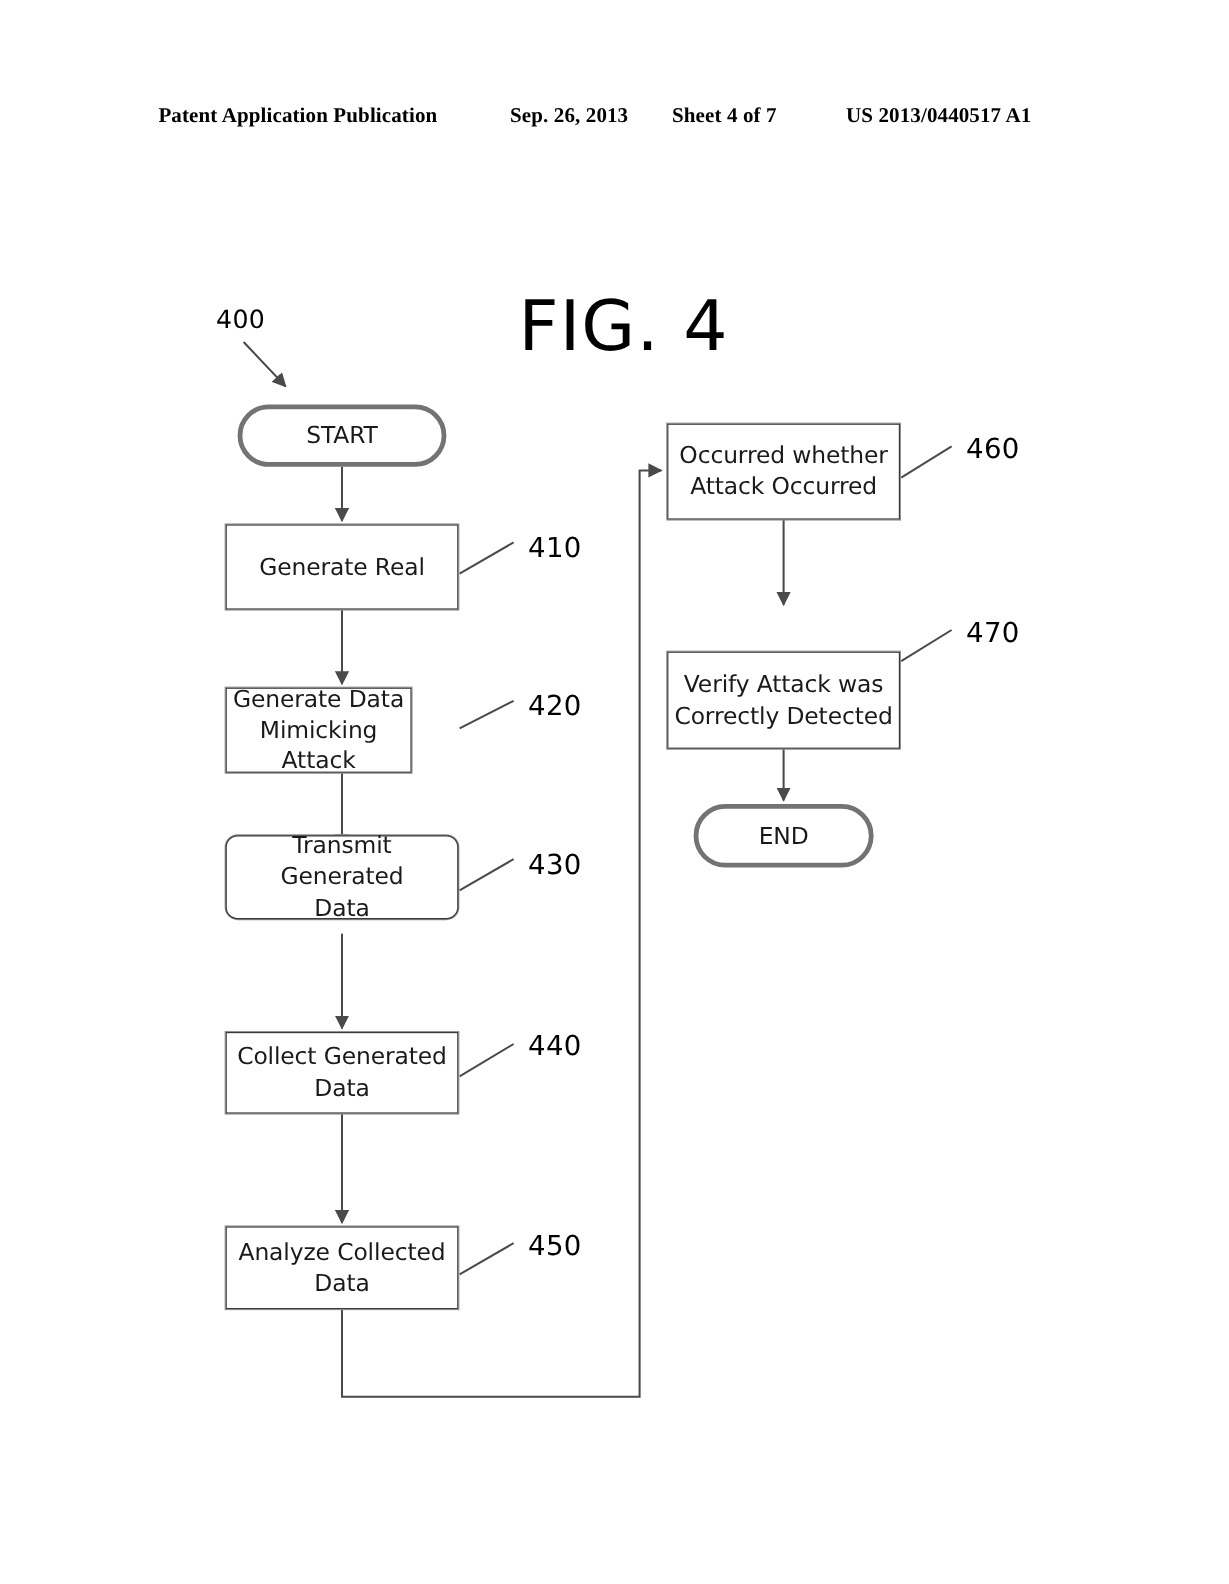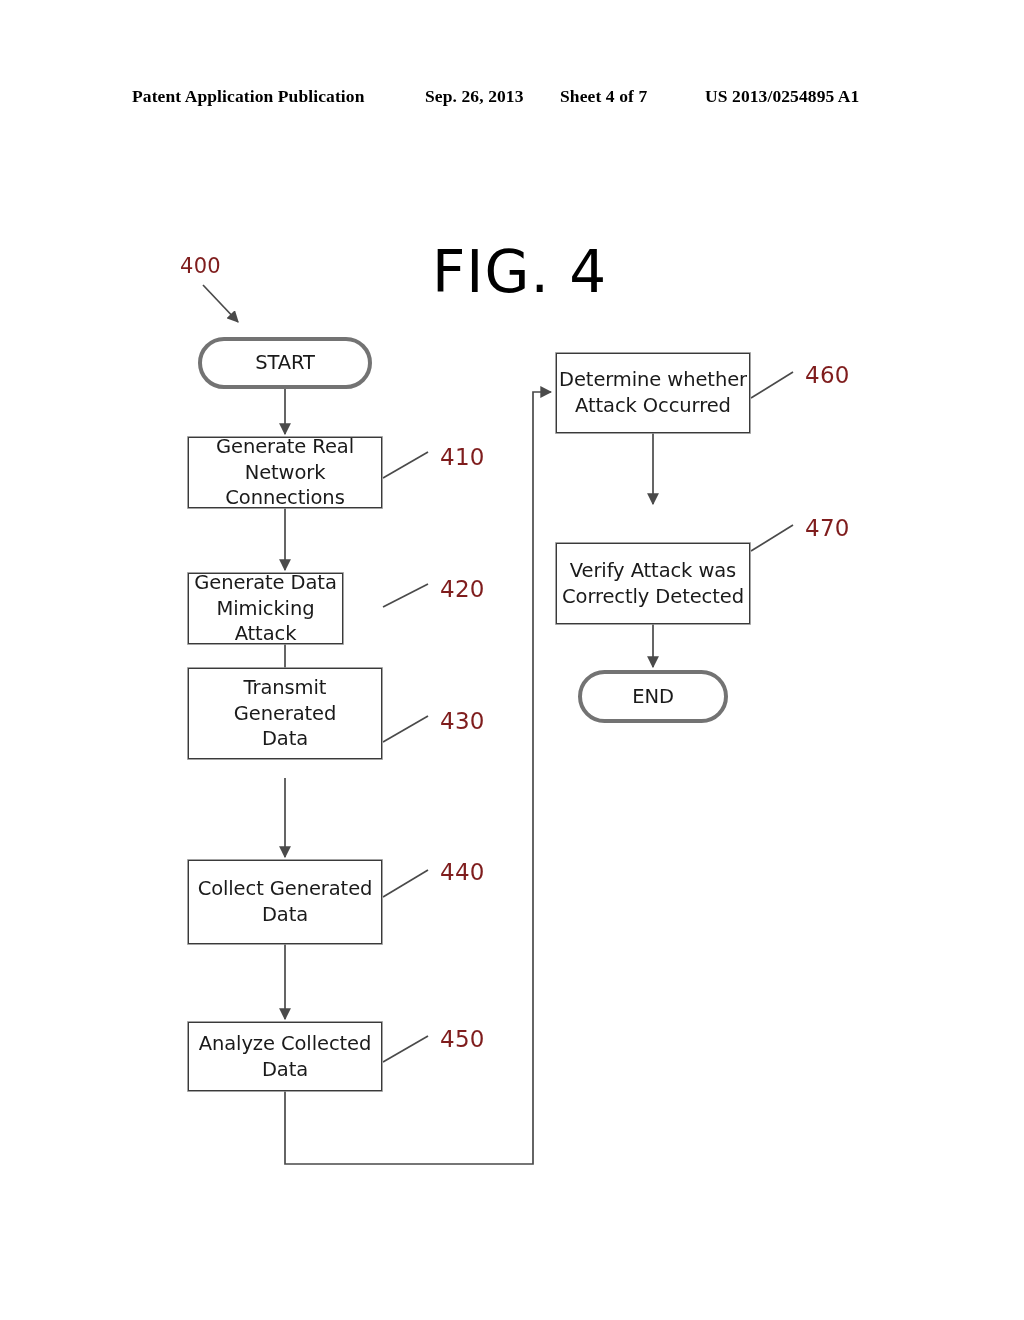--- a/index.html
+++ b/index.html
@@ -79,36 +79,36 @@
     border: 4px solid #737373;
     border-radius: 999px;
   }
   .node .lbl { display: block; padding: 0 2px; }
 
   
   .refnum {
     position: absolute;
     font-size: 23px;
     font-family: "DejaVu Sans", sans-serif;
-    color: #7f1d1d;
+    color: #000000;
     letter-spacing: 0.3px;
     white-space: nowrap;
   }
   .refnum-400 {
     font-size: 21px;
   }
 </style>
 </head>
 <body>
 
 <div class="page-header">
   <span class="hdr-pub">Patent Application Publication</span>
   <span class="hdr-date">Sep. 26, 2013</span>
   <span class="hdr-sheet">Sheet 4 of 7</span>
-  <span class="hdr-num">US 2013/0254895 A1</span>
+  <span class="hdr-num">US 2013/0440517 A1</span>
 </div>
 
 <div class="fig-title">FIG. 4</div>
 
 <svg id="lines" viewBox="0 0 1024 1320" xmlns="http://www.w3.org/2000/svg">
   <defs>
     <marker id="ah" viewBox="0 0 10 10" refX="9" refY="5" markerWidth="7" markerHeight="7" orient="auto-start-reverse">
       <path d="M 0 0 L 10 5 L 0 10 z" fill="#4a4a4a"></path>
     </marker>
     <marker id="ah-open" viewBox="0 0 10 10" refX="9" refY="5" markerWidth="7" markerHeight="7" orient="auto-start-reverse">
@@ -146,49 +146,48 @@
   </g>
 </svg>
 
 <div class="node terminator" style="left:198px; top:337px; width:174px; height:52px;">
   <span class="lbl">START</span>
 </div>
 
 <div class="node process" style="left:188px; top:437px; width:194px; height:71px;justify-content:center;">
   <span>
     <span class="lbl">Generate Real</span>
-    <span class="lbl">Network Connections</span>
   </span>
 </div>
 
 <div class="node process" style="left:188px; top:573px; width:155px; height:71px;">
   <span>
     <span class="lbl">Generate Data</span>
     <span class="lbl">Mimicking Attack</span>
   </span>
 </div>
 
-<div class="node process" style="left:188px; top:668px; width:194px; height:91px;">
+<div class="node process" style="left:188px; top:696px; width:194px; height:70px;border-radius:10px;">
   <span>
     <span class="lbl">Transmit Generated</span>
     <span class="lbl">Data</span>
   </span>
 </div>
 
-<div class="node process" style="left:188px; top:860px; width:194px; height:84px;justify-content:center;">
+<div class="node process" style="left:188px; top:860px; width:194px; height:68px;justify-content:center;">
   <span class="lbl">Collect Generated Data</span>
 </div>
 
 <div class="node process" style="left:188px; top:1022px; width:194px; height:69px;">
   <span class="lbl">Analyze Collected Data</span>
 </div>
 
 <div class="node process" style="left:556px; top:353px; width:194px; height:80px;">
   <span>
-    <span class="lbl">Determine whether</span>
+    <span class="lbl">Occurred whether</span>
     <span class="lbl">Attack Occurred</span>
   </span>
 </div>
 
 <div class="node process" style="left:556px; top:507px; width:194px; height:81px;margin-top:36px;">
   <span>
     <span class="lbl">Verify Attack was</span>
     <span class="lbl">Correctly Detected</span>
   </span>
 </div>

